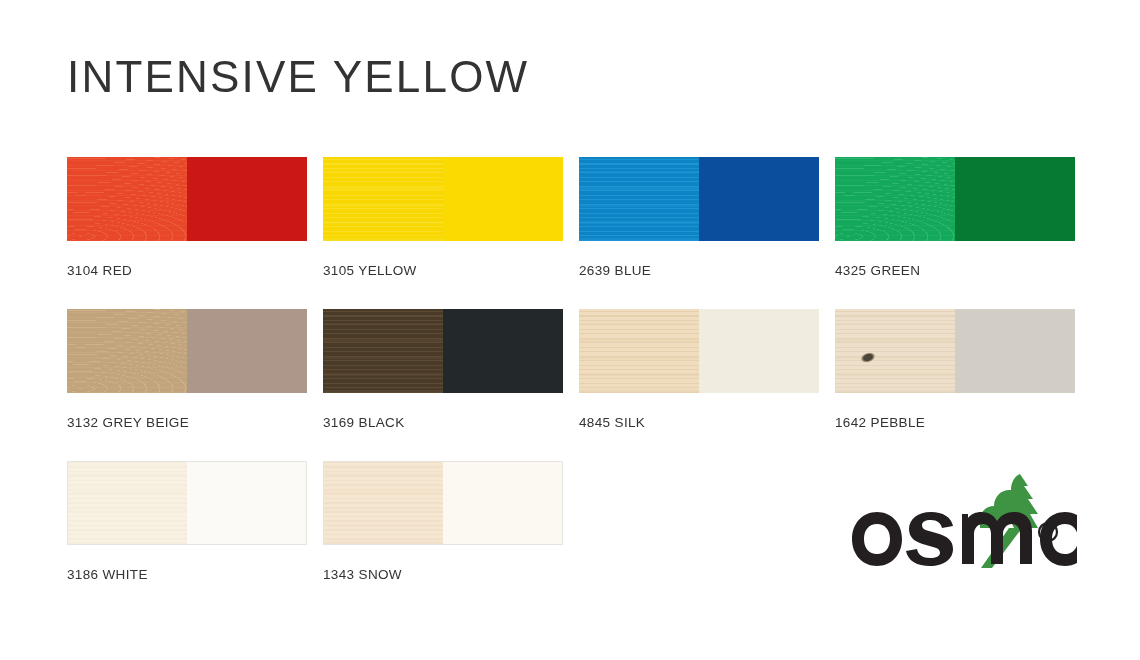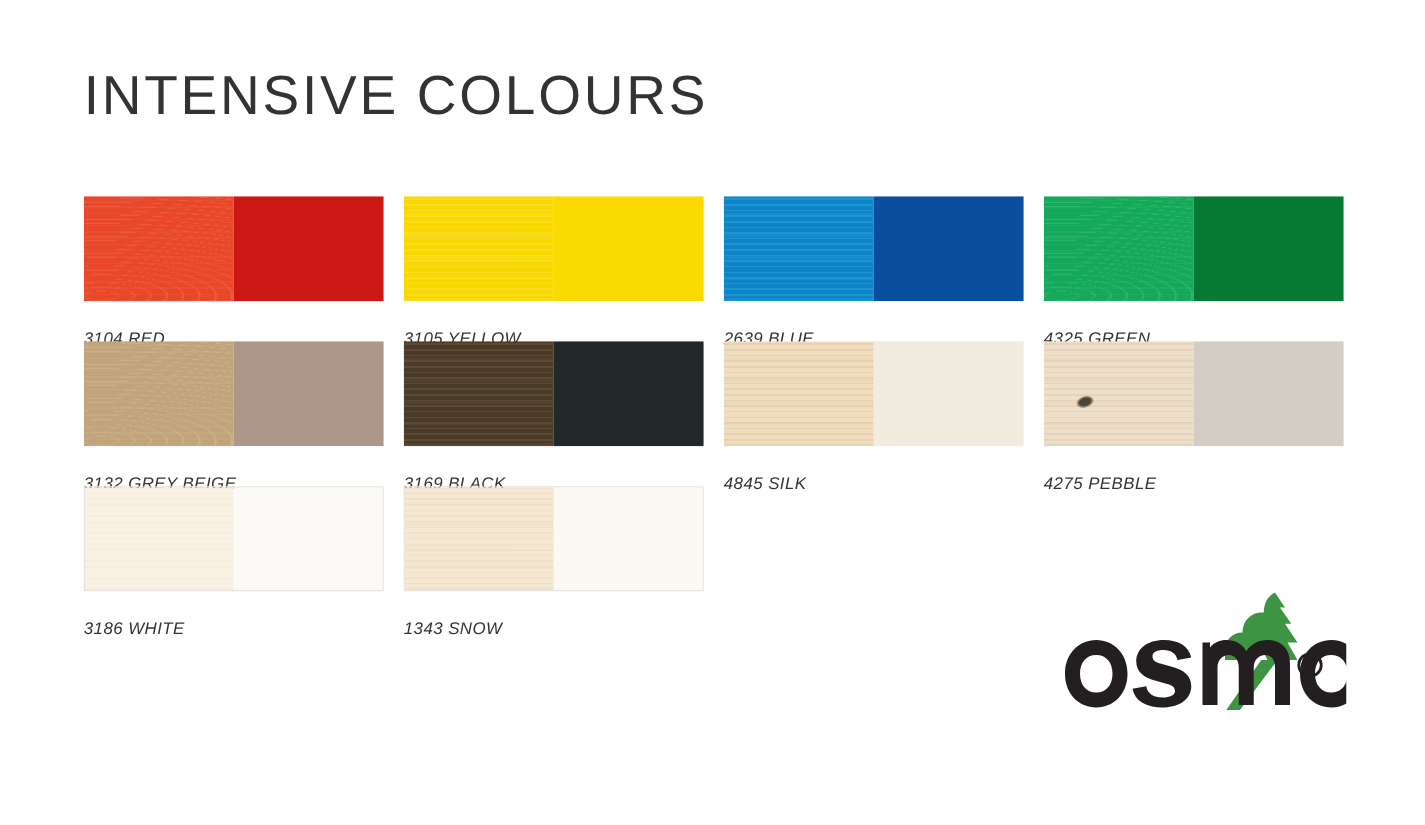--- a/index.html
+++ b/index.html
@@ -39,22 +39,21 @@
     top: 157px;
     width: 1006px;
     display: grid;
     grid-template-columns: repeat(4, 240px);
     column-gap: 16px;
     row-gap: 0;
   }
 
   .swatch-cell {
     width: 240px;
-    height: 116px;
-    font-style: italic;
+    height: 152px;
   }
 
   .swatch {
     position: relative;
     width: 240px;
     height: 84px;
     overflow: hidden;
     display: flex;
   }
 
@@ -111,21 +110,21 @@
     height: 100px;
   }
 
   .logo svg { display: block; }
 </style>
 </head>
 <body>
 
 <div class="page">
 
-  <h1 class="page-title">INTENSIVE COLOURS</h1>
+  <h1 class="page-title">INTENSIVE YELLOW</h1>
 
   <div class="swatch-grid">
       <div class="swatch-cell">
         <div class="swatch">
           <div class="swatch-half left" style="background: rgb(232, 71, 42);">
             <div class="grain-rings" style="background: repeating-radial-gradient(150% 42% at 18% 78%, rgb(242, 113, 78) 0px, rgb(242, 113, 78) 1.5px, transparent 1.5px, transparent 13px), repeating-linear-gradient(0deg, rgba(242, 113, 78, 0.333) 0px, rgba(242, 113, 78, 0.333) 1px, transparent 1px, transparent 5px); opacity: 0.55;"></div>
           </div>
           <div class="swatch-half right" style="background: rgb(204, 24, 20);"></div>
         </div>
         <div class="swatch-label">3104 RED</div>
@@ -185,21 +184,21 @@
         <div class="swatch-label">4845 SILK</div>
       </div>
       <div class="swatch-cell">
         <div class="swatch">
           <div class="swatch-half left" style="background: rgb(237, 223, 201);">
             <div class="grain-lines" style="background: repeating-linear-gradient(0deg, rgb(223, 205, 176) 0px, rgb(223, 205, 176) 1.2px, transparent 1.2px, transparent 4.5px), repeating-linear-gradient(0deg, rgba(223, 205, 176, 0.533) 0px, rgba(223, 205, 176, 0.533) 2.5px, transparent 2.5px, transparent 17px); opacity: 0.6;"></div>
             <div class="knot" style="left: 26px; top: 44px; background: radial-gradient(rgb(75, 68, 56) 0px, rgb(75, 68, 56) 45%, rgb(156, 141, 118) 60%, transparent 100%);"></div>
           </div>
           <div class="swatch-half right" style="background: rgb(211, 206, 197);"></div>
         </div>
-        <div class="swatch-label">4275 PEBBLE</div>
+        <div class="swatch-label">1642 PEBBLE</div>
       </div>
       <div class="swatch-cell">
         <div class="swatch bordered">
           <div class="swatch-half left" style="background: rgb(249, 242, 228);">
             <div class="grain-lines" style="background: repeating-linear-gradient(0deg, rgb(243, 234, 216) 0px, rgb(243, 234, 216) 1.2px, transparent 1.2px, transparent 4.5px), repeating-linear-gradient(0deg, rgba(243, 234, 216, 0.533) 0px, rgba(243, 234, 216, 0.533) 2.5px, transparent 2.5px, transparent 17px); opacity: 0.6;"></div>
           </div>
           <div class="swatch-half right" style="background: rgb(251, 250, 247);"></div>
         </div>
         <div class="swatch-label">3186 WHITE</div>
       </div>

